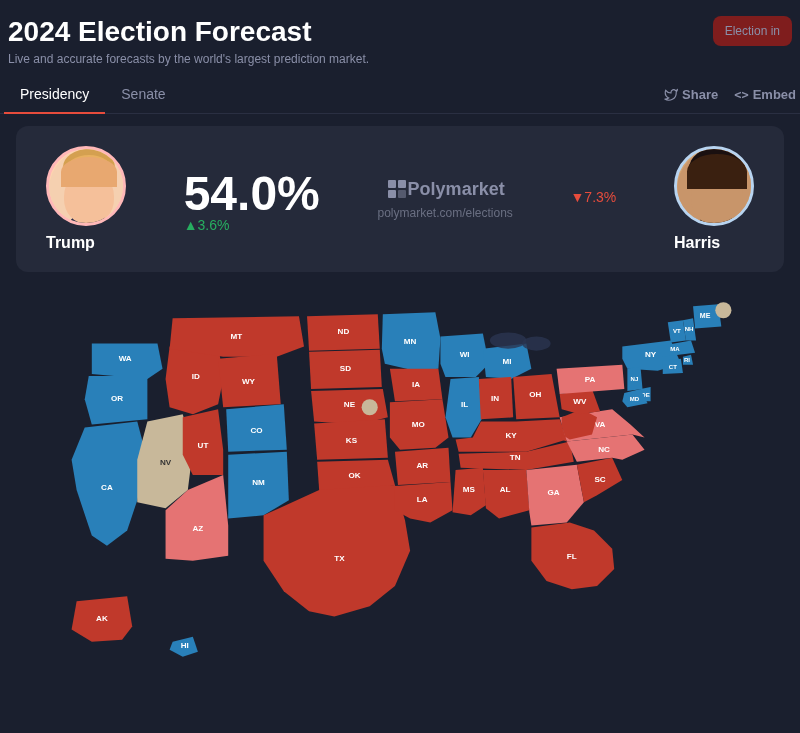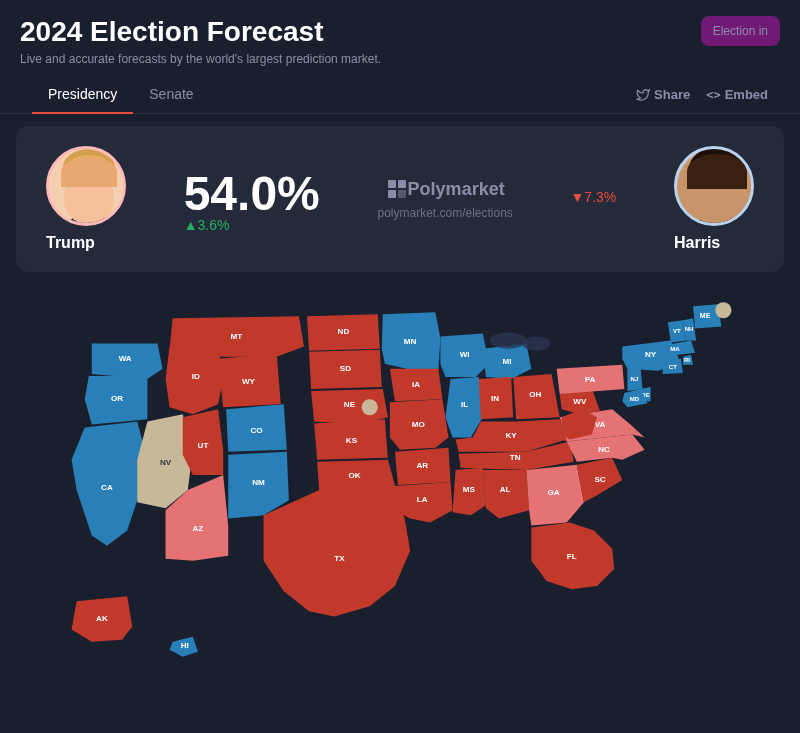--- a/index.html
+++ b/index.html
@@ -6,42 +6,42 @@
     body {
       background: #1a1f2e;
       color: #fff;
       font-family: -apple-system, BlinkMacSystemFont, 'Segoe UI', sans-serif;
       width: 800px;
       min-height: 733px;
       overflow-x: hidden;
     }
 
     .header {
-      padding: 16px 20px 10px;
+      padding: 16px 8px 10px;
       display: flex;
       justify-content: space-between;
       align-items: flex-start;
     }
 
     .header-left h1 {
       font-size: 28px;
       font-weight: 700;
       color: #fff;
     }
 
     .header-left p {
       font-size: 12px;
       color: #8a8fa8;
       margin-top: 4px;
     }
 
     .countdown {
       display: flex;
       align-items: center;
-      background: #701a75;
+      background: #7f1d1d;
       border-radius: 8px;
       padding: 8px 12px;
       gap: 12px;
     }
 
     .countdown-label {
       font-size: 12px;
       color: #8a8fa8;
       white-space: nowrap;
     }
@@ -68,21 +68,21 @@
       font-size: 9px;
       color: #8a8fa8;
       text-transform: uppercase;
       letter-spacing: 0.5px;
     }
 
     .tabs {
       display: flex;
       align-items: center;
       justify-content: space-between;
-      padding: 0 32px;
+      padding: 0 4px;
       border-bottom: 1px solid #2a2f42;
       margin-bottom: 12px;
     }
 
     .tabs-left {
       display: flex;
       gap: 0;
     }
 
     .tab {

